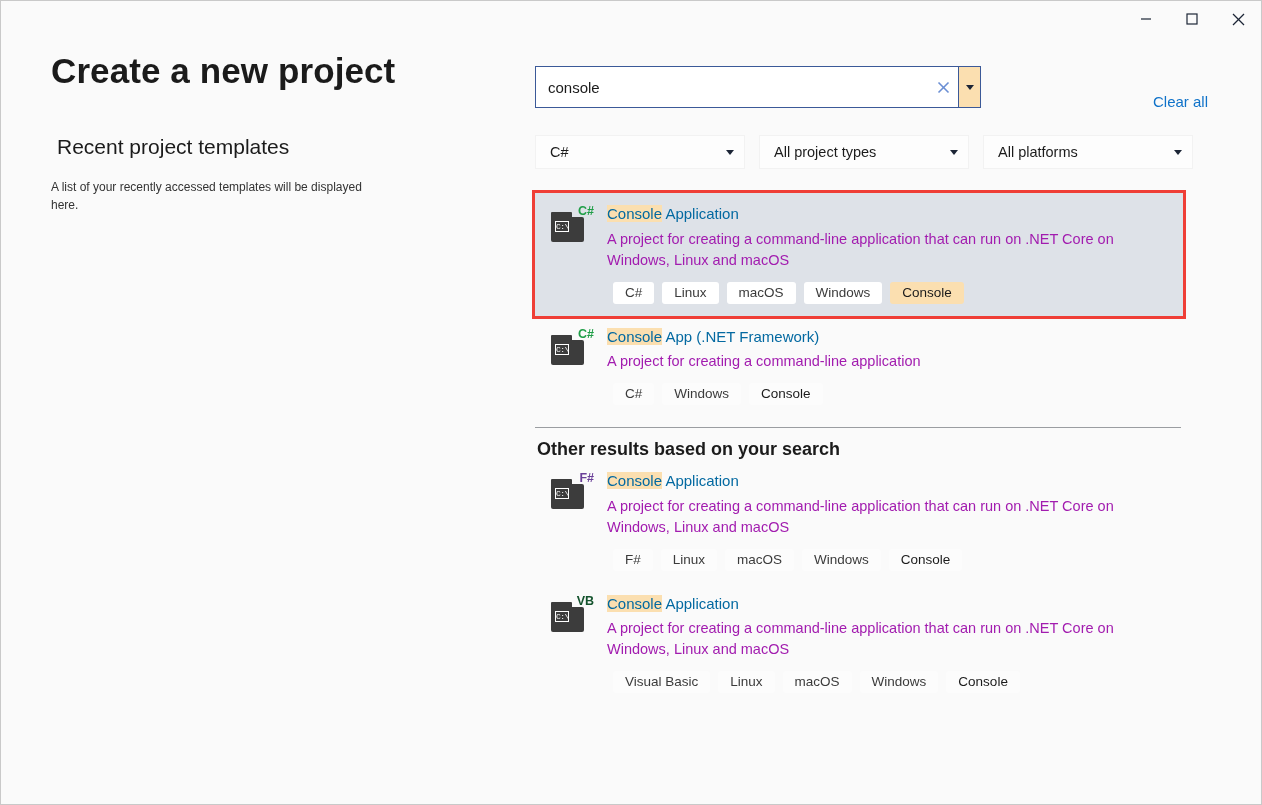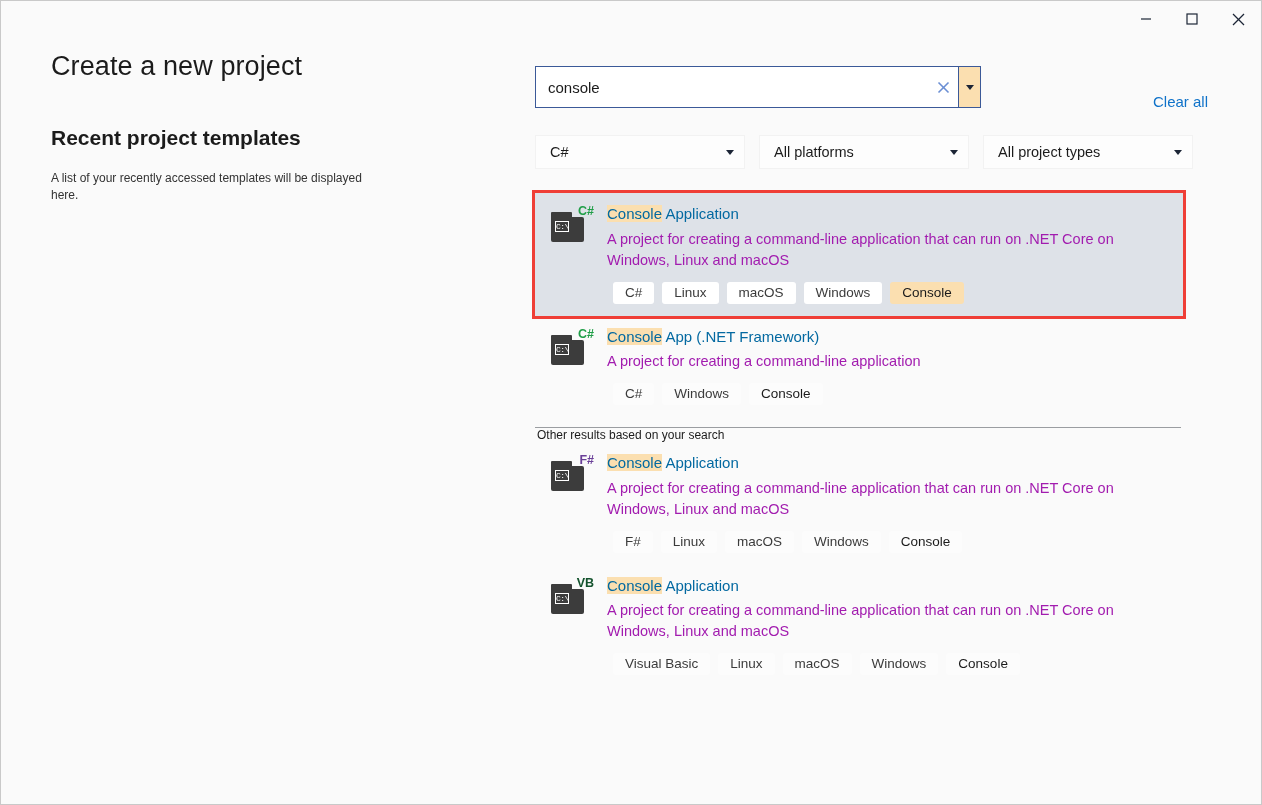--- a/index.html
+++ b/index.html
@@ -40,31 +40,31 @@
   .win-btn svg { display: block; }
 
   
   .left-panel {
     position: absolute;
     left: 50px;
     top: 50px;
     width: 450px;
   }
   .page-title {
-    font-size: 27px;
-    font-weight: 400;
+    font-size: 35px;
+    font-weight: 700;
     color: #1b1b1b;
     letter-spacing: 0.1px;
     line-height: 1.15;
   }
   .section-title {
     margin-top: 44px;
-    margin-left: 0;
+    margin-left: 6px;
     font-size: 21px;
-    font-weight: 700;
+    font-weight: 400;
     color: #1b1b1b;
   }
   .section-desc {
     margin-top: 20px;
     font-size: 12px;
     line-height: 1.45;
     color: #333333;
     width: 340px;
   }
 
@@ -219,23 +219,25 @@
   .tag.hl-tag { background: #fbdfb0; color: #1b1b1b; }
 
   
   .divider {
     margin-top: 10px;
     height: 1px;
     background: #9a9da1;
     width: 646px;
   }
   .other-heading {
+    margin-top: 11px;
     margin-left: 2px;
-    font-size: 12px;
+    font-size: 18px;
     color: #1b1b1b;
+    font-weight: bold;
   }
 
   
   .footer {
     position: absolute;
     bottom: 0; left: 0; right: 0;
     height: 70px;
   }
 
   
@@ -332,25 +334,25 @@
     </div>
 
     <div class="clear-all">Clear all</div>
 
     <div class="filters">
       <div class="filter">
         <span class="flabel">C#</span>
         <span class="caret"></span>
       </div>
       <div class="filter">
-        <span class="flabel">All platforms</span>
+        <span class="flabel">All project types</span>
         <span class="caret"></span>
       </div>
       <div class="filter">
-        <span class="flabel">All project types</span>
+        <span class="flabel">All platforms</span>
         <span class="caret"></span>
       </div>
     </div>
 
     <div class="tpl-list">
       <div id="primary-results">
           <div class="tpl-card selected annotated">
             <div class="tpl-icon">
               <div class="con-icon">
                 <div class="con-top"></div>

